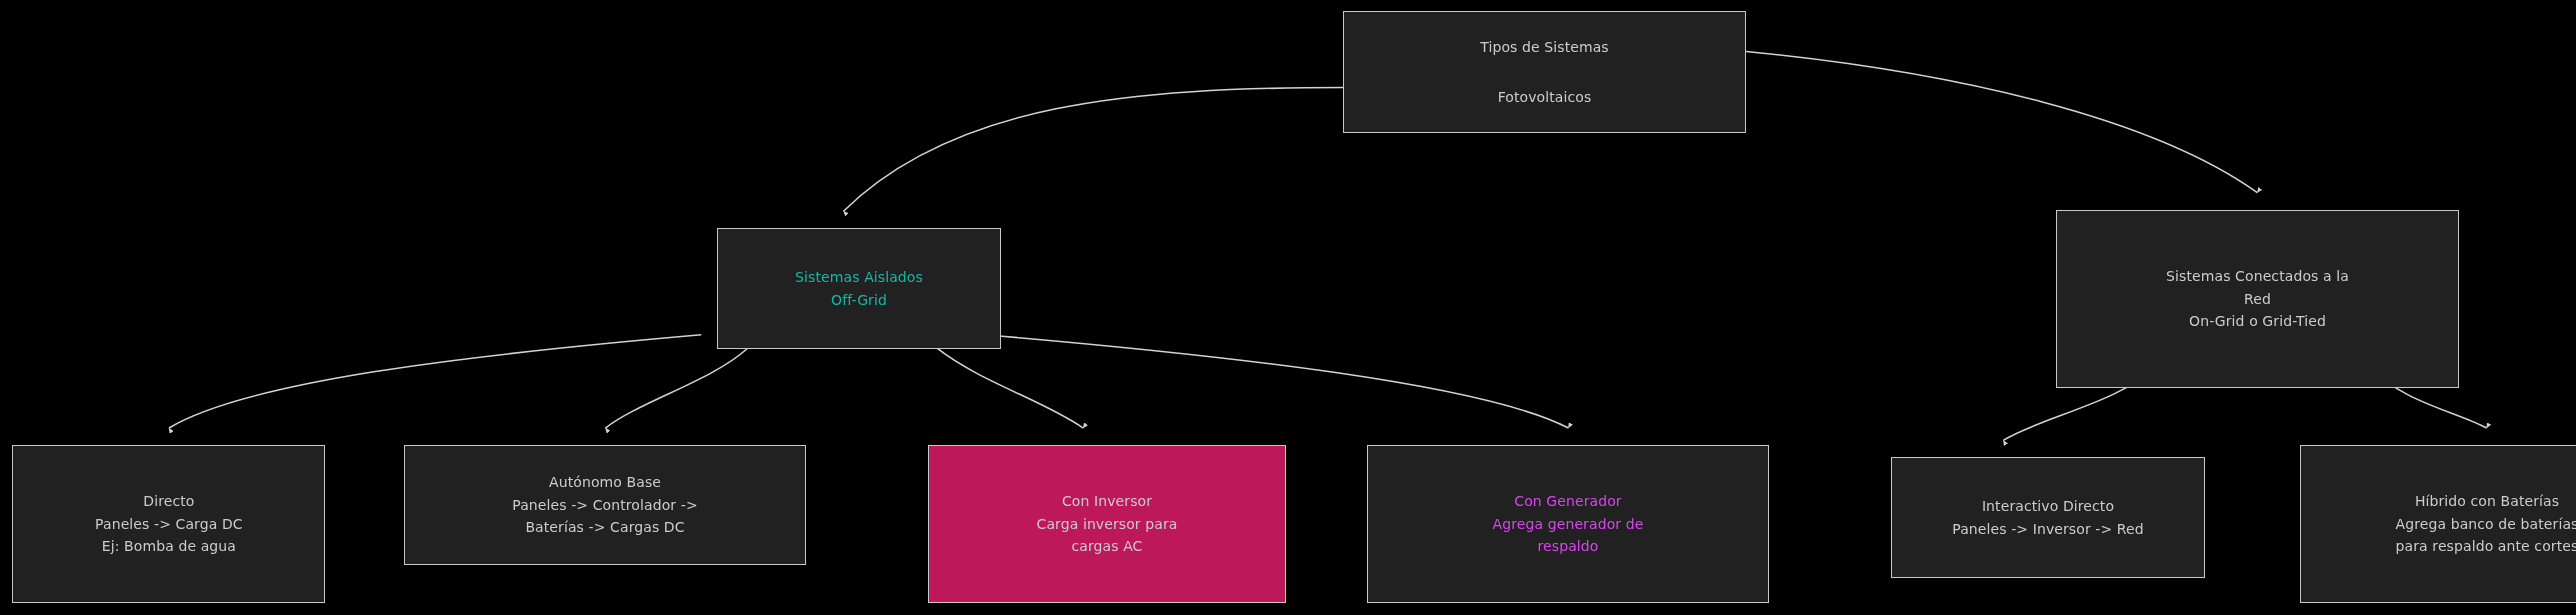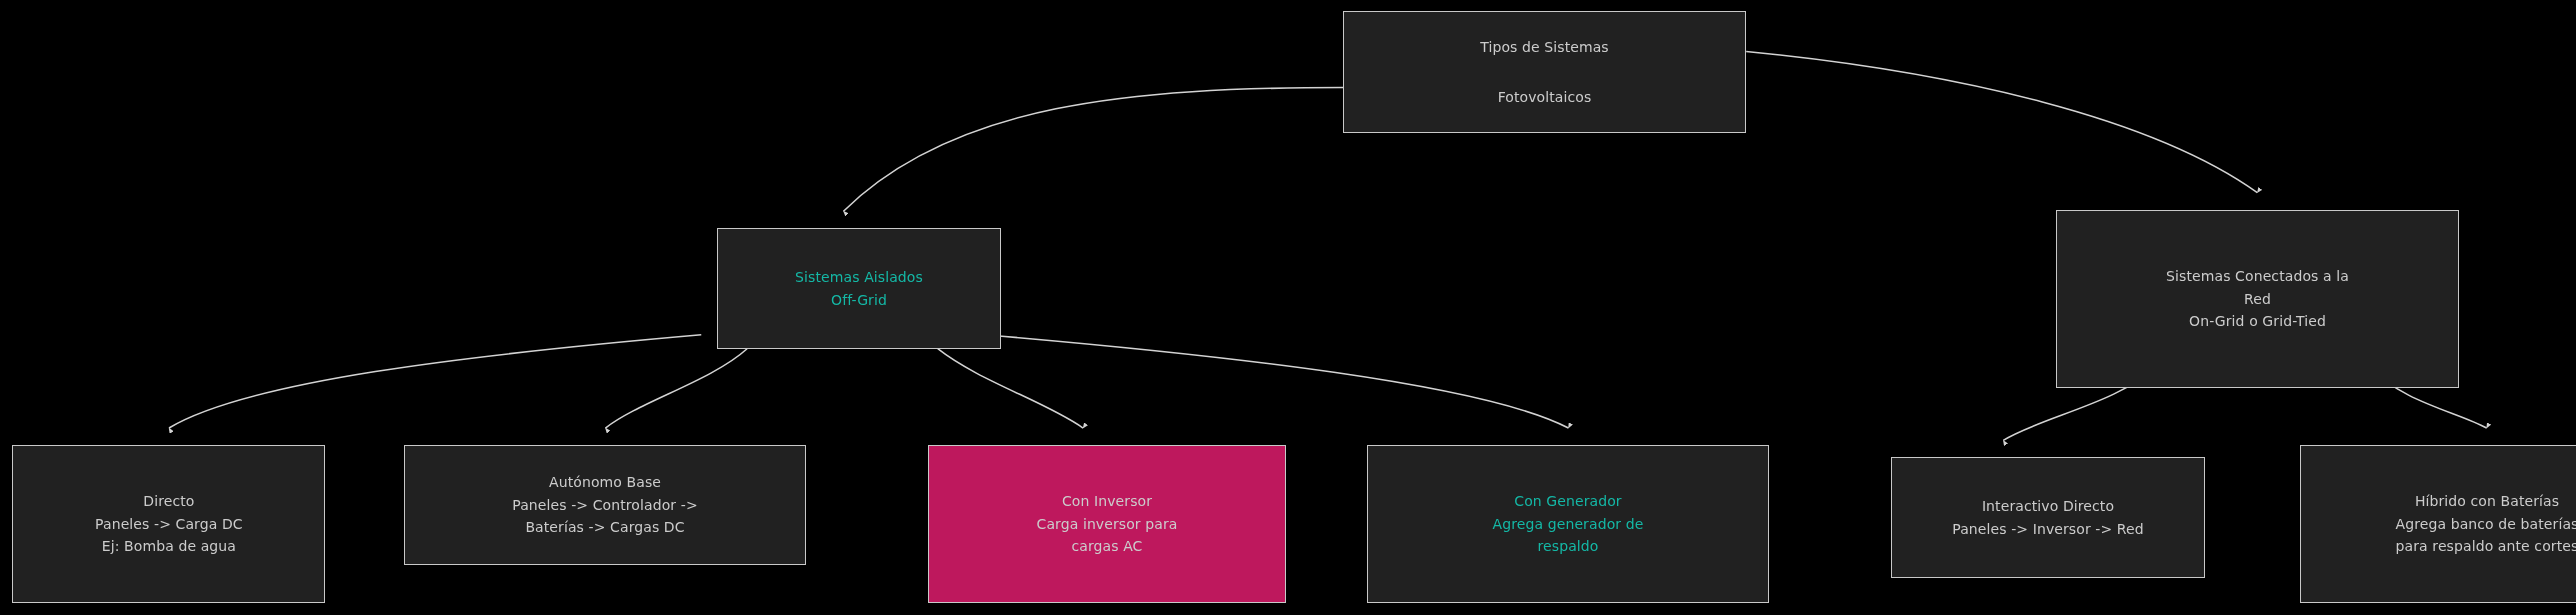--- a/index.html
+++ b/index.html
@@ -93,21 +93,21 @@
       <div class="node" style="left: 404px; top: 445px; width: 402px; height: 120px; background: rgb(33, 33, 33); border-color: rgb(201, 201, 201); color: rgb(204, 204, 204);">
         <span class="line">Autónomo Base</span>
         <span class="line">Paneles -&gt; Controlador -&gt;</span>
         <span class="line">Baterías -&gt; Cargas DC</span>
       </div>
       <div class="node" style="left: 882px; top: 445px; width: 358px; height: 158px; background: #be185d; border-color: rgb(201, 201, 201); color: rgb(204, 204, 204); margin-left: 46px;">
         <span class="line">Con Inversor</span>
         <span class="line">Carga inversor para</span>
         <span class="line">cargas AC</span>
       </div>
-      <div class="node" style="left: 1367px; top: 445px; width: 402px; height: 158px; background: rgb(33, 33, 33); border-color: rgb(201, 201, 201); color: #14b8a6;">
+      <div class="node" style="left: 1367px; top: 445px; width: 402px; height: 158px; background: rgb(33, 33, 33); border-color: rgb(201, 201, 201); color: #d946ef;">
         <span class="line">Con Generador</span>
         <span class="line">Agrega generador de</span>
         <span class="line">respaldo</span>
       </div>
       <div class="node" style="left: 1846px; top: 457px; width: 314px; height: 121px; background: rgb(33, 33, 33); border-color: rgb(201, 201, 201); color: rgb(204, 204, 204); margin-left: 45px;">
         <span class="line">Interactivo Directo</span>
         <span class="line">Paneles -&gt; Inversor -&gt; Red</span>
       </div>
       <div class="node" style="left: 2300px; top: 445px; width: 374px; height: 158px; background: rgb(33, 33, 33); border-color: rgb(201, 201, 201); color: rgb(204, 204, 204);">
         <span class="line">Híbrido con Baterías</span>

